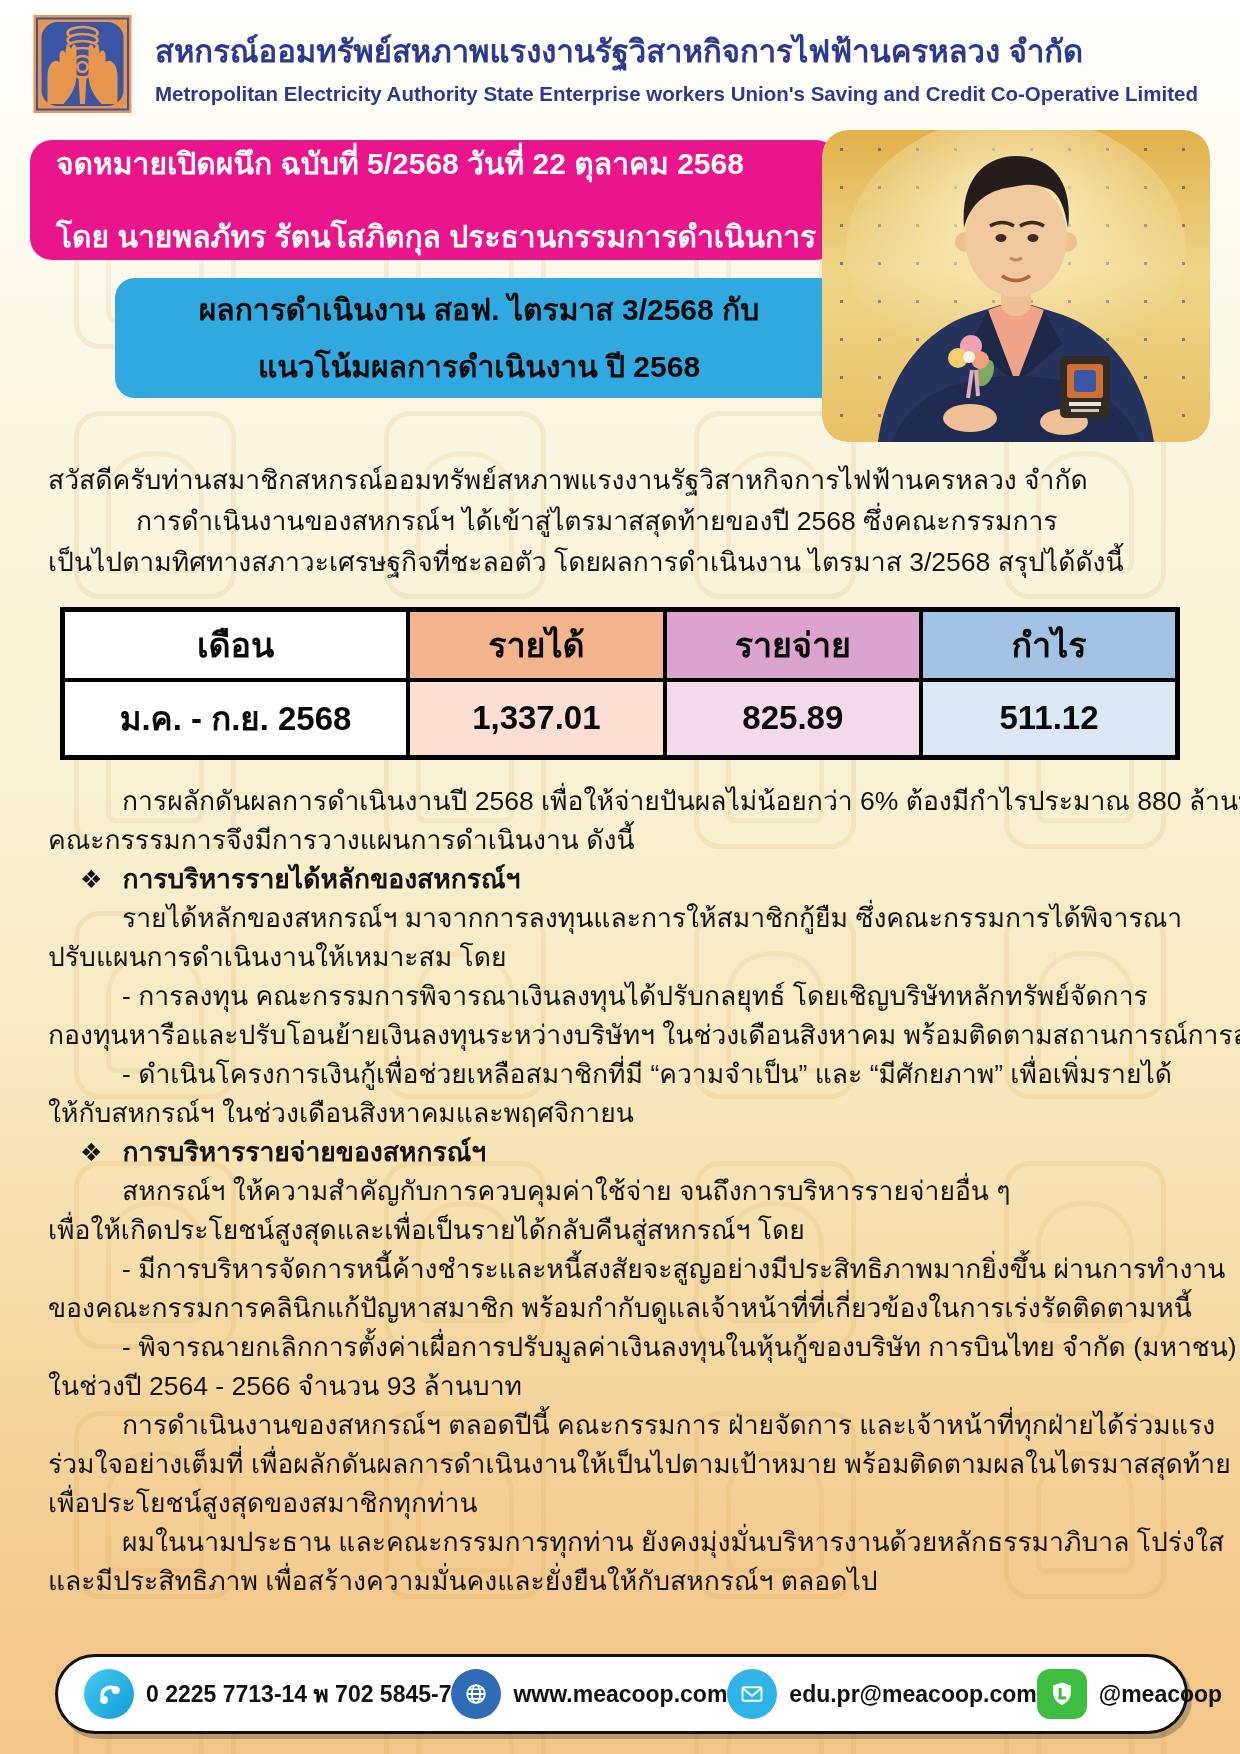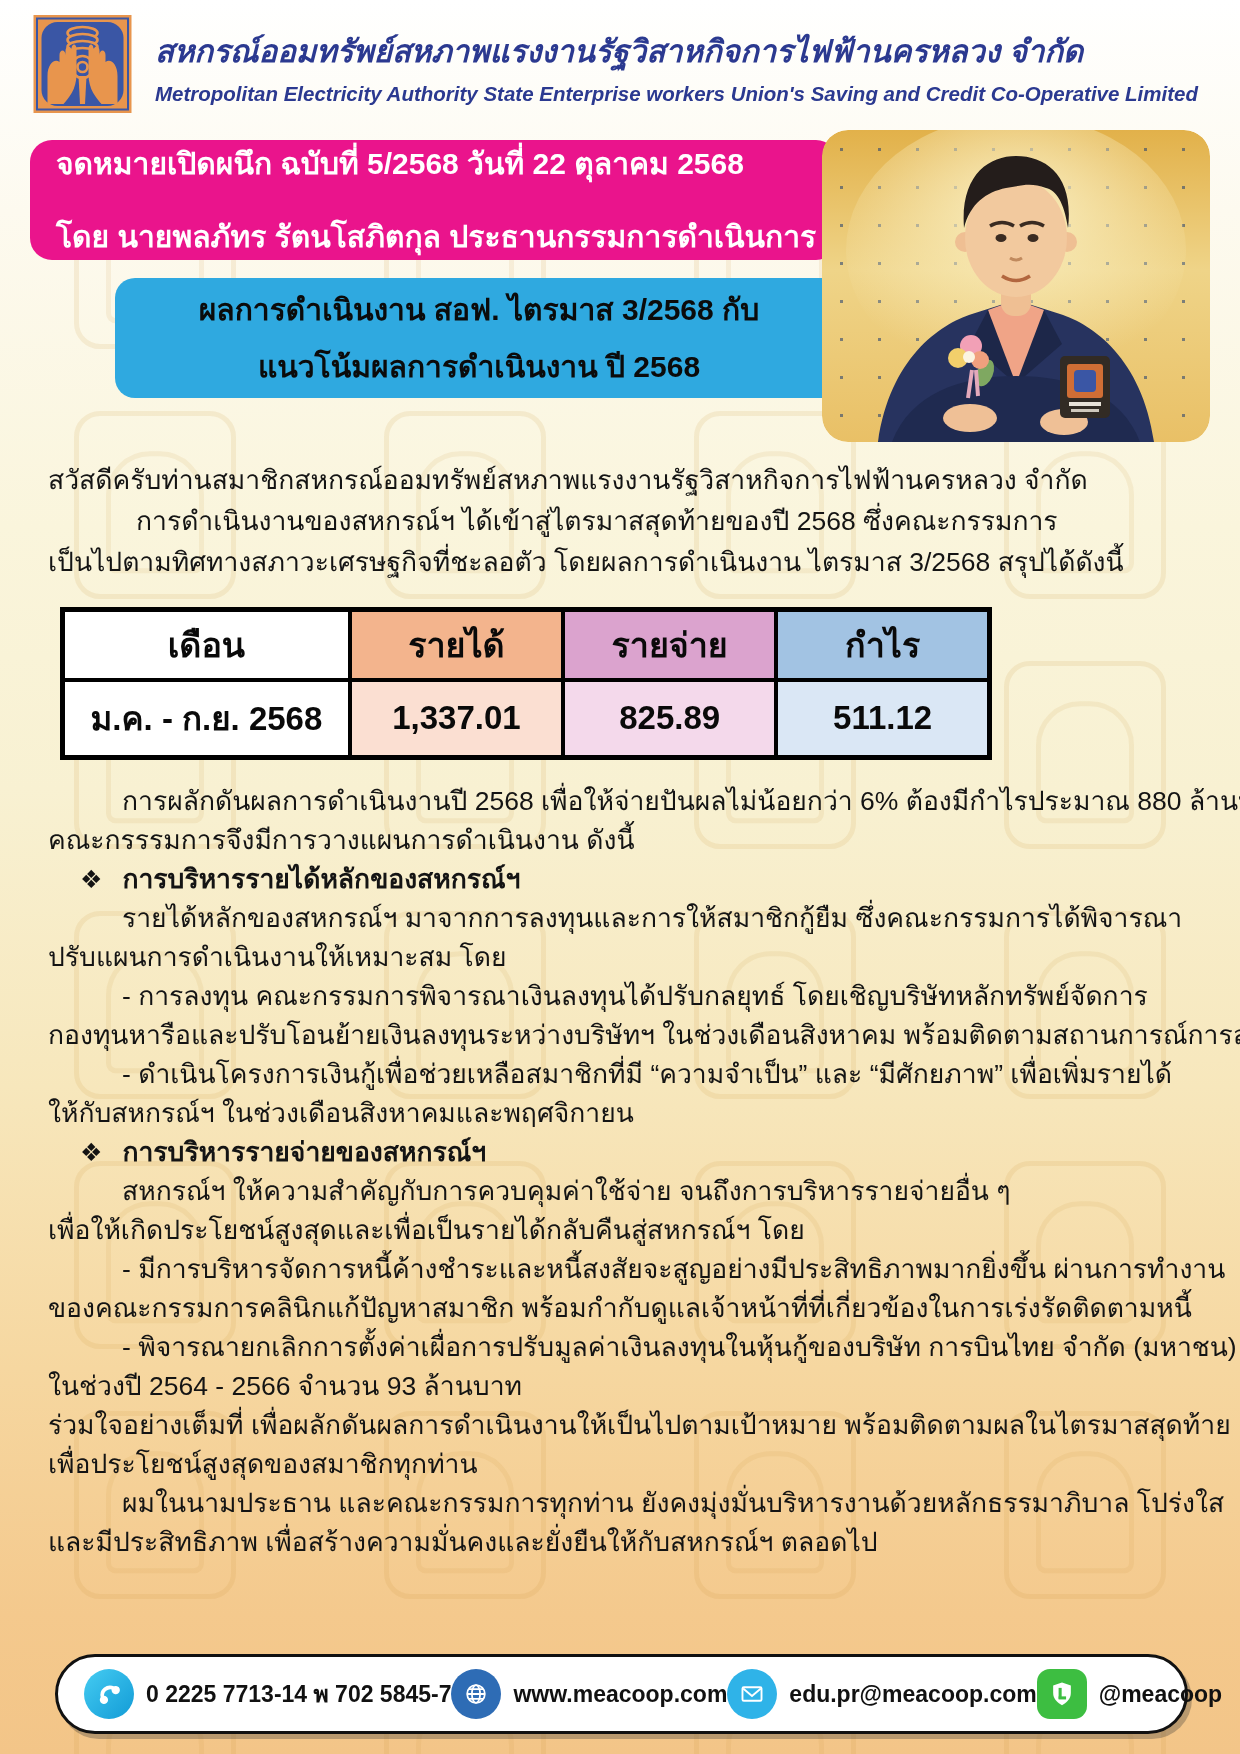--- a/index.html
+++ b/index.html
@@ -11,21 +11,21 @@
     background:linear-gradient(180deg,#FFFFFF 0%,#FDFAEF 12%,#FAF5DC 30%,#F8F1D2 45%,#F7E7BC 62%,#F6D7A0 78%,#F4C98D 92%,#F3C588 100%);
   }
   
   .wm-grid{position:absolute;inset:0;padding-top:130px;display:grid;grid-template-columns:repeat(4,1fr);grid-auto-rows:250px;z-index:0;pointer-events:none;}
   .wm-cell{position:relative;}
   .wm-cell::before{content:"";position:absolute;left:50%;top:50%;transform:translate(-50%,-50%);width:152px;height:178px;border:5px solid rgba(198,148,52,.13);border-radius:26px;}
   .wm-cell::after{content:"";position:absolute;left:50%;top:50%;transform:translate(-50%,-44%);width:88px;height:112px;border:5px solid rgba(198,148,52,.11);border-radius:44px 44px 10px 10px;}
   .content{position:relative;z-index:1;}
 
   
-  .header{display:flex;align-items:center;gap:20px;padding:14px 12px 0 30px;font-style:italic;}
+  .header{display:flex;align-items:center;gap:20px;padding:14px 12px 0 30px;}
   .org-names{display:flex;flex-direction:column;gap:6px;}
   .org-th{color:#2B3990;font-weight:bold;font-size:31px;letter-spacing:0px;white-space:nowrap;}
   .org-en{color:#2B3990;font-weight:bold;font-size:20.5px;white-space:nowrap;}
 
   
   .banner-row{position:relative;margin:12px 30px 0 30px;height:312px;}
   .pink-banner{
     position:absolute;left:0;top:10px;width:808px;height:120px;background:#EA148C;border-radius:22px;
     color:#fff;font-weight:bold;font-size:30px;display:flex;flex-direction:column;justify-content:space-between;gap:12px;padding:0 26px;white-space:nowrap;
   }
@@ -35,21 +35,21 @@
   }
   .photo-frame{position:absolute;right:0;top:0;width:388px;height:312px;border-radius:26px;overflow:hidden;}
 
   
   .intro{margin:18px 48px 0 48px;font-size:26.5px;line-height:41px;color:#141414;}
   .intro-line{white-space:nowrap;}
   .intro-l1{display:flex;}
   .intro-l2{padding-left:88px;}
 
   
-  table.qtable{margin:24px 84px 0 60px;width:932px;border-collapse:collapse;border:5px solid #000;table-layout:fixed;}
+  table.qtable{margin:24px 84px 0 60px;width:1120px;border-collapse:collapse;border:5px solid #000;table-layout:fixed;}
   .qtable th,.qtable td{border:4px solid #000;text-align:center;color:#0A0A0A;}
   .qtable th{height:70px;font-size:34px;font-weight:bold;}
   .qtable td{height:78px;font-size:33px;font-weight:bold;}
   .col-month{width:31%;}
   .th-month{background:#FFFFFF;} .td-month{background:#FFFFFF;}
   .th-income{background:#F3B48D;} .td-income{background:#FBDFD2;}
   .th-expense{background:#DBA3CE;} .td-expense{background:#F4D9EB;}
   .th-profit{background:#A2C3E3;} .td-profit{background:#DAE7F5;}
 
   
@@ -251,20 +251,21 @@
       <div class="bodyline bullet">
         <span class="bullet-glyph">❖</span>
         <span>การบริหารรายจ่ายของสหกรณ์ฯ</span>
       </div>
       <div class="bodyline indent">สหกรณ์ฯ ให้ความสำคัญกับการควบคุมค่าใช้จ่าย จนถึงการบริหารรายจ่ายอื่น ๆ</div>
       <div class="bodyline">เพื่อให้เกิดประโยชน์สูงสุดและเพื่อเป็นรายได้กลับคืนสู่สหกรณ์ฯ โดย</div>
       <div class="bodyline dash">- มีการบริหารจัดการหนี้ค้างชำระและหนี้สงสัยจะสูญอย่างมีประสิทธิภาพมากยิ่งขึ้น ผ่านการทำงาน</div>
       <div class="bodyline">ของคณะกรรมการคลินิกแก้ปัญหาสมาชิก พร้อมกำกับดูแลเจ้าหน้าที่ที่เกี่ยวข้องในการเร่งรัดติดตามหนี้</div>
       <div class="bodyline dash">- พิจารณายกเลิกการตั้งค่าเผื่อการปรับมูลค่าเงินลงทุนในหุ้นกู้ของบริษัท การบินไทย จำกัด (มหาชน)</div>
       <div class="bodyline">ในช่วงปี 2564 - 2566 จำนวน 93 ล้านบาท</div>
+      <div class="bodyline indent">การดำเนินงานของสหกรณ์ฯ ตลอดปีนี้ คณะกรรมการ ฝ่ายจัดการ และเจ้าหน้าที่ทุกฝ่ายได้ร่วมแรง</div>
       <div class="bodyline">ร่วมใจอย่างเต็มที่ เพื่อผลักดันผลการดำเนินงานให้เป็นไปตามเป้าหมาย พร้อมติดตามผลในไตรมาสสุดท้าย</div>
       <div class="bodyline">เพื่อประโยชน์สูงสุดของสมาชิกทุกท่าน</div>
       <div class="bodyline indent">ผมในนามประธาน และคณะกรรมการทุกท่าน ยังคงมุ่งมั่นบริหารงานด้วยหลักธรรมาภิบาล โปร่งใส</div>
       <div class="bodyline">และมีประสิทธิภาพ เพื่อสร้างความมั่นคงและยั่งยืนให้กับสหกรณ์ฯ ตลอดไป</div>
     </div>
   </div>
 
   <div class="footer-pill">
     <div class="f-item">
       <span class="ficon phone">

